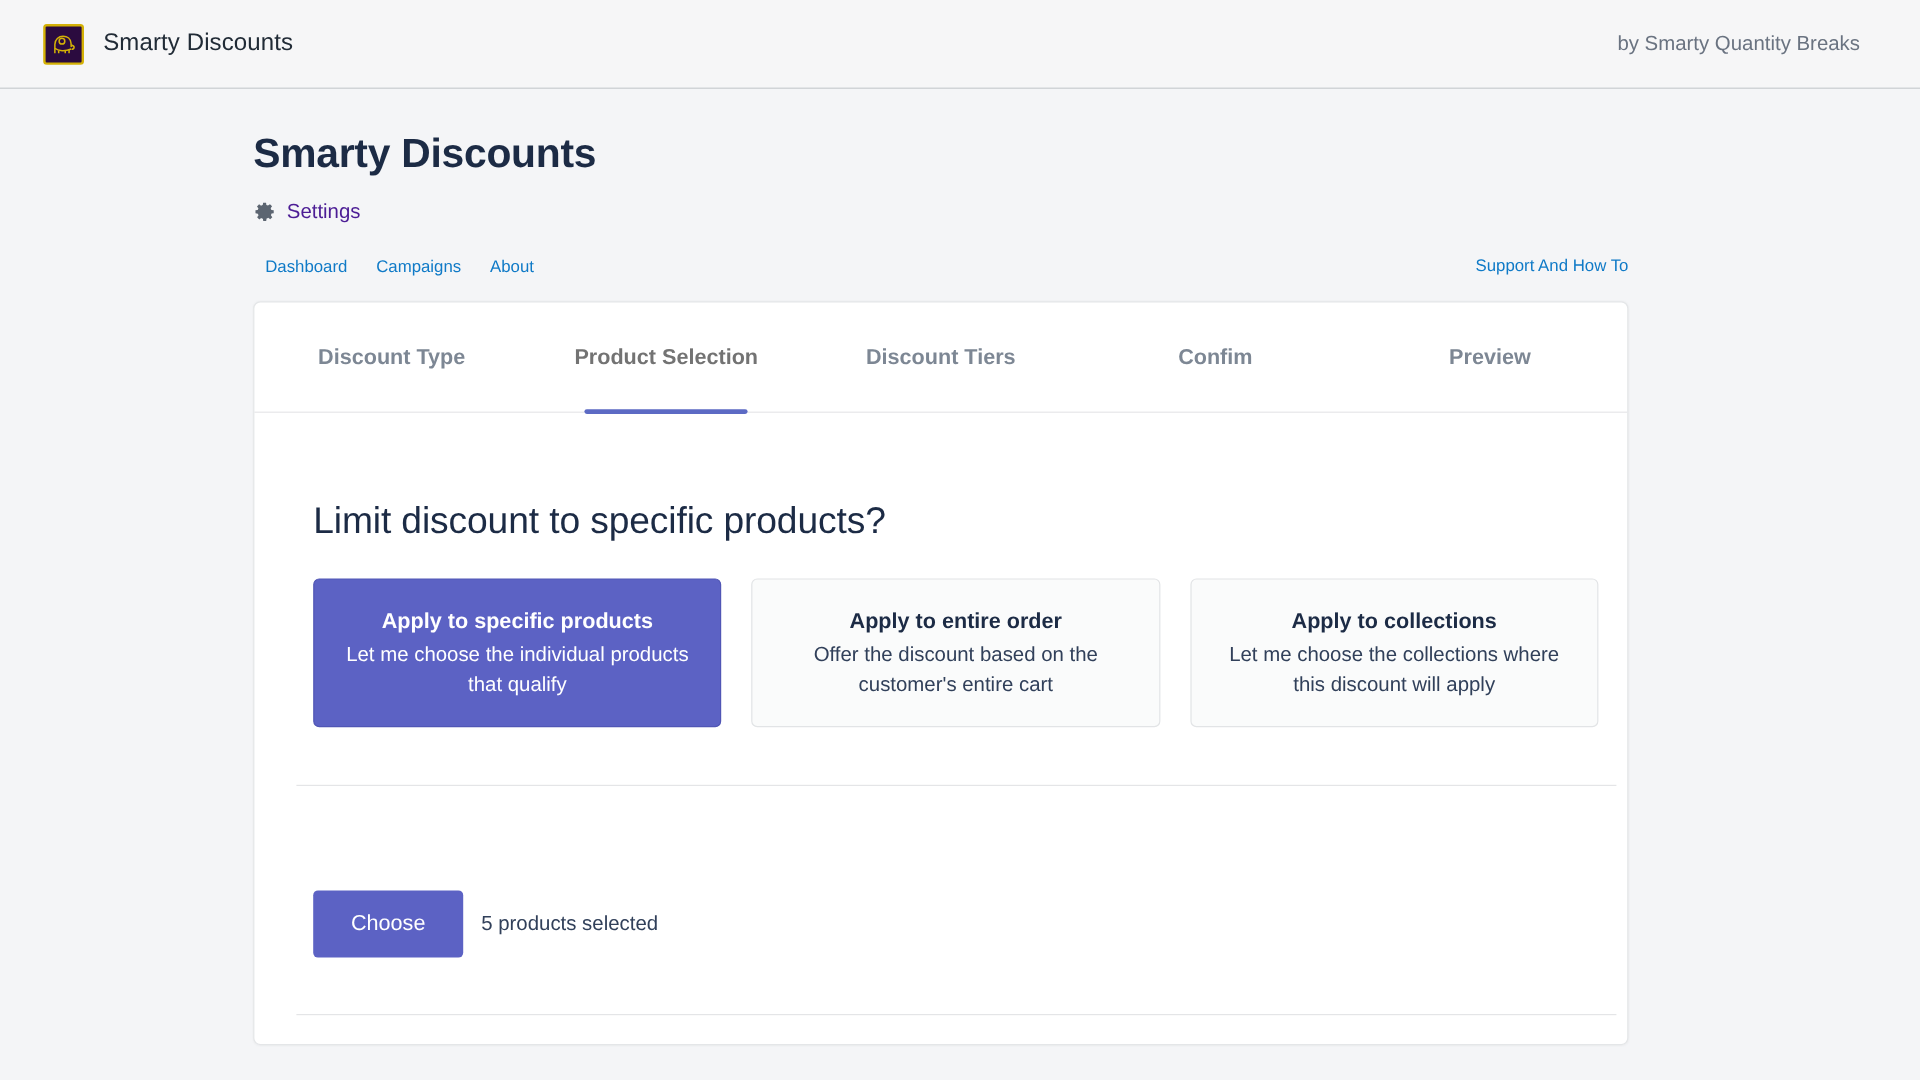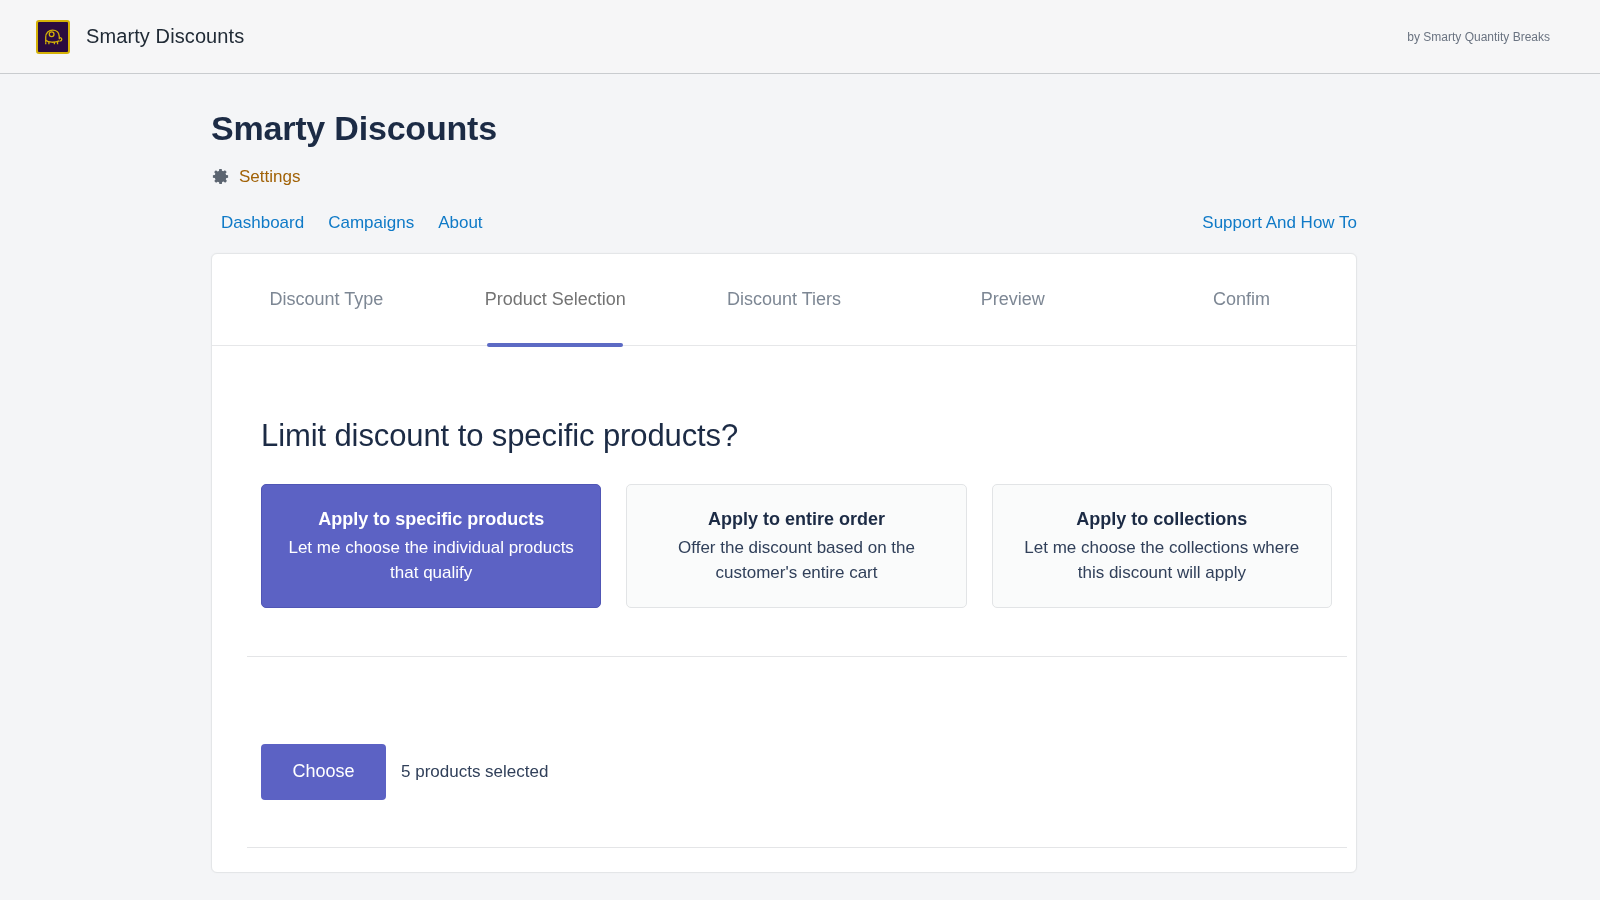--- a/index.html
+++ b/index.html
@@ -41,21 +41,21 @@
     flex: none;
   }
   .logo-mark svg { display: block; }
   .app-name {
     font-size: 20px;
     color: #212b36;
     letter-spacing: 0.1px;
   }
   .appbar-right {
     margin-left: auto;
-    font-size: 12px;
+    font-size: 17px;
     color: #6a7381;
     padding-right: 26px;
   }
 
   
   .page {
     padding: 0;
   }
   .page-head {
     padding: 34px 0 0 211px;
@@ -75,36 +75,36 @@
     margin-top: 18px;
   }
   .gear-icon {
     width: 19px;
     height: 19px;
     display: inline-block;
     flex: none;
   }
   .settings-label {
     font-size: 17px;
-    color: #a16207;
+    color: #4c1d95;
   }
 
   
   .navbar {
     display: flex;
     align-items: center;
     padding: 0 243px 0 221px;
     margin-top: 26px;
   }
   .nav-links {
     display: flex;
     gap: 24px;
   }
   .nav-link {
-    font-size: 17px;
+    font-size: 14px;
     color: #0f7ac7;
     text-decoration: none;
     cursor: pointer;
   }
   .nav-right {
     margin-left: auto;
   }
 
   
   .card {
@@ -127,20 +127,21 @@
   }
   .tab {
     flex: 1;
     text-align: center;
     position: relative;
     height: 100%;
     display: flex;
     align-items: center;
     justify-content: center;
     cursor: pointer;
+    font-weight: bold;
   }
   .tab-label {
     font-size: 18px;
     color: #7d8794;
   }
   .tab.active .tab-label {
     color: #737373;
     text-align: right;
   }
   .tab.active::after {
@@ -298,24 +299,24 @@
       <div class="tab">
         <span class="tab-label">Discount Type</span>
       </div>
       <div class="tab active">
         <span class="tab-label">Product Selection</span>
       </div>
       <div class="tab">
         <span class="tab-label">Discount Tiers</span>
       </div>
       <div class="tab">
+        <span class="tab-label">Confim</span>
+      </div>
+      <div class="tab">
         <span class="tab-label">Preview</span>
-      </div>
-      <div class="tab">
-        <span class="tab-label">Confim</span>
       </div>
     </div>
 
     <div class="section">
       <h2 class="section-title">Limit discount to specific products?</h2>
 
       <div class="option-row">
         <div class="option-card selected">
           <div class="option-title">Apply to specific products</div>
           <div class="option-desc">Let me choose the individual products that qualify</div>

